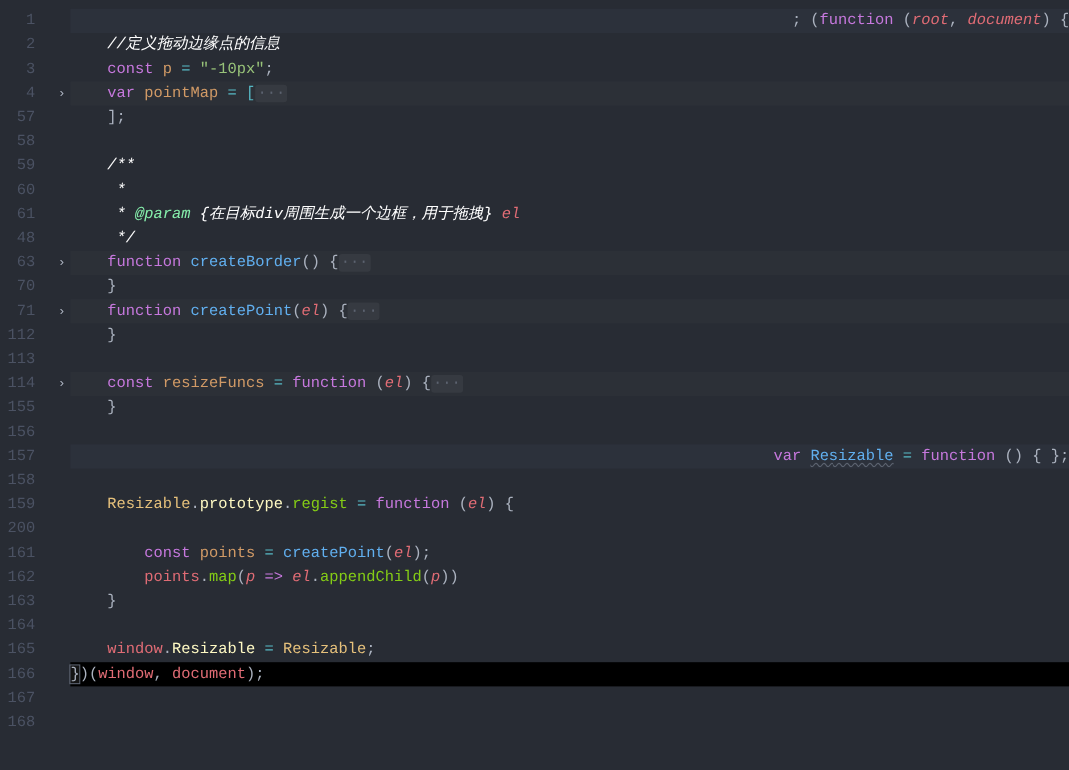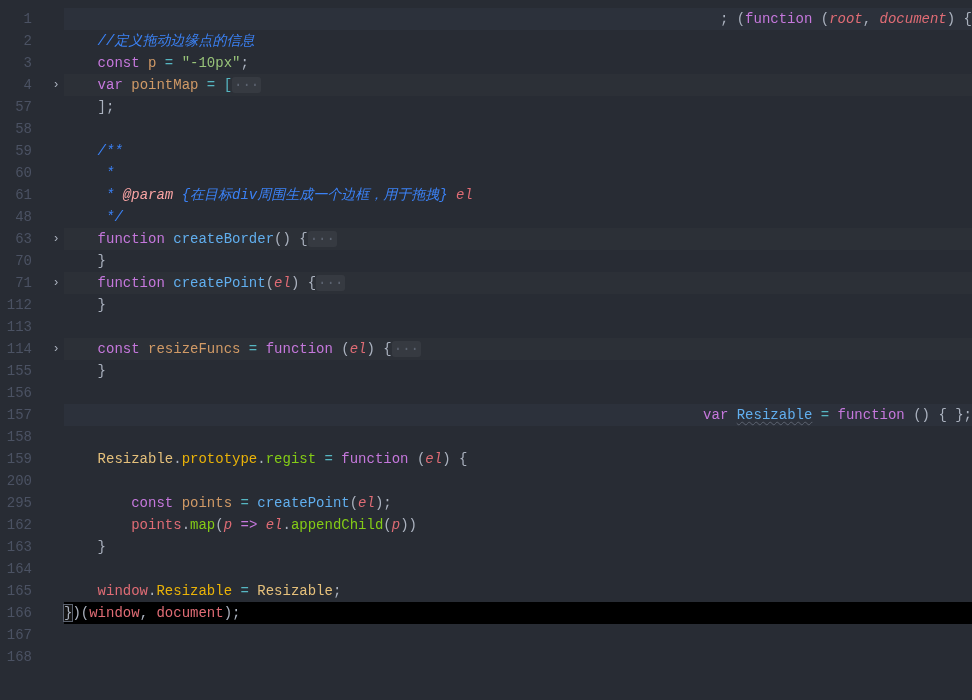--- a/index.html
+++ b/index.html
@@ -62,25 +62,25 @@
 }
 .hl-line { background: rgba(153, 187, 255, 0.04); text-align: right; }
 .hl-cursor { background: #000000; }
 .fold-region { background: rgba(255,255,255,0.02); }
 
 .kw { color: #c678dd; }
 .fn { color: #61afef; margin-top: 42px; }
 .var-r { color: #e06c75; font-style: italic; }
 .var { color: #e06c75; }
 .str { color: #98c379; }
-.cmt { color: #3b82f6; font-style: italic; }
-.cmt-kw { color: #fca5a5; font-style: italic; }
+.cmt { color: #ffffff; font-style: italic; }
+.cmt-kw { color: #86efac; font-style: italic; }
 .op { color: #56b6c2; }
 .pun { color: #abb2bf; }
-.prop { color: #eab308; }
+.prop { color: #fef9c3; }
 .method { color: #84cc16; }
 .const-v { color: #d19a66; }
 .cls { color: #e5c07b; }
 .fold-dots { color: #5c6370; background: rgba(255,255,255,0.05); border-radius: 3px; padding: 0 2px; }
 .bracket-match { 
   background: rgba(255,255,255,0.08);
   outline: 1px solid #5c6370;
 }
 .underline-squiggle {
   text-decoration: underline wavy #5c6370;
@@ -110,21 +110,21 @@
     <div class="line">71</div>
     <div class="line">112</div>
     <div class="line">113</div>
     <div class="line">114</div>
     <div class="line">155</div>
     <div class="line">156</div>
     <div class="line">157</div>
     <div class="line">158</div>
     <div class="line">159</div>
     <div class="line">200</div>
-    <div class="line">295</div>
+    <div class="line">161</div>
     <div class="line">162</div>
     <div class="line">163</div>
     <div class="line">164</div>
     <div class="line">165</div>
     <div class="line">166</div>
     <div class="line">167</div>
     <div class="line">168</div>
   </div>
 
   <div class="fold-gutter">

